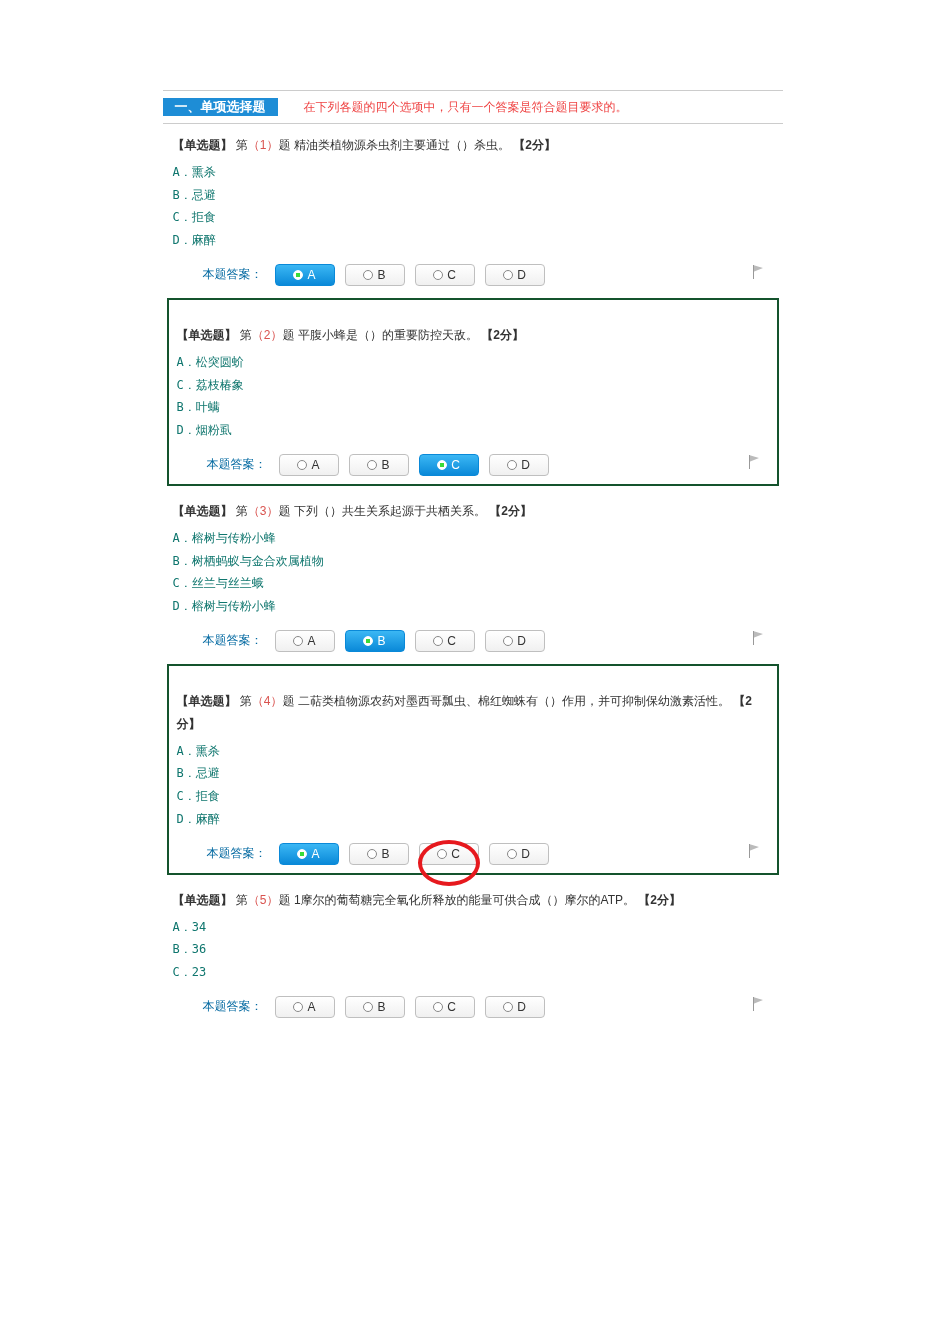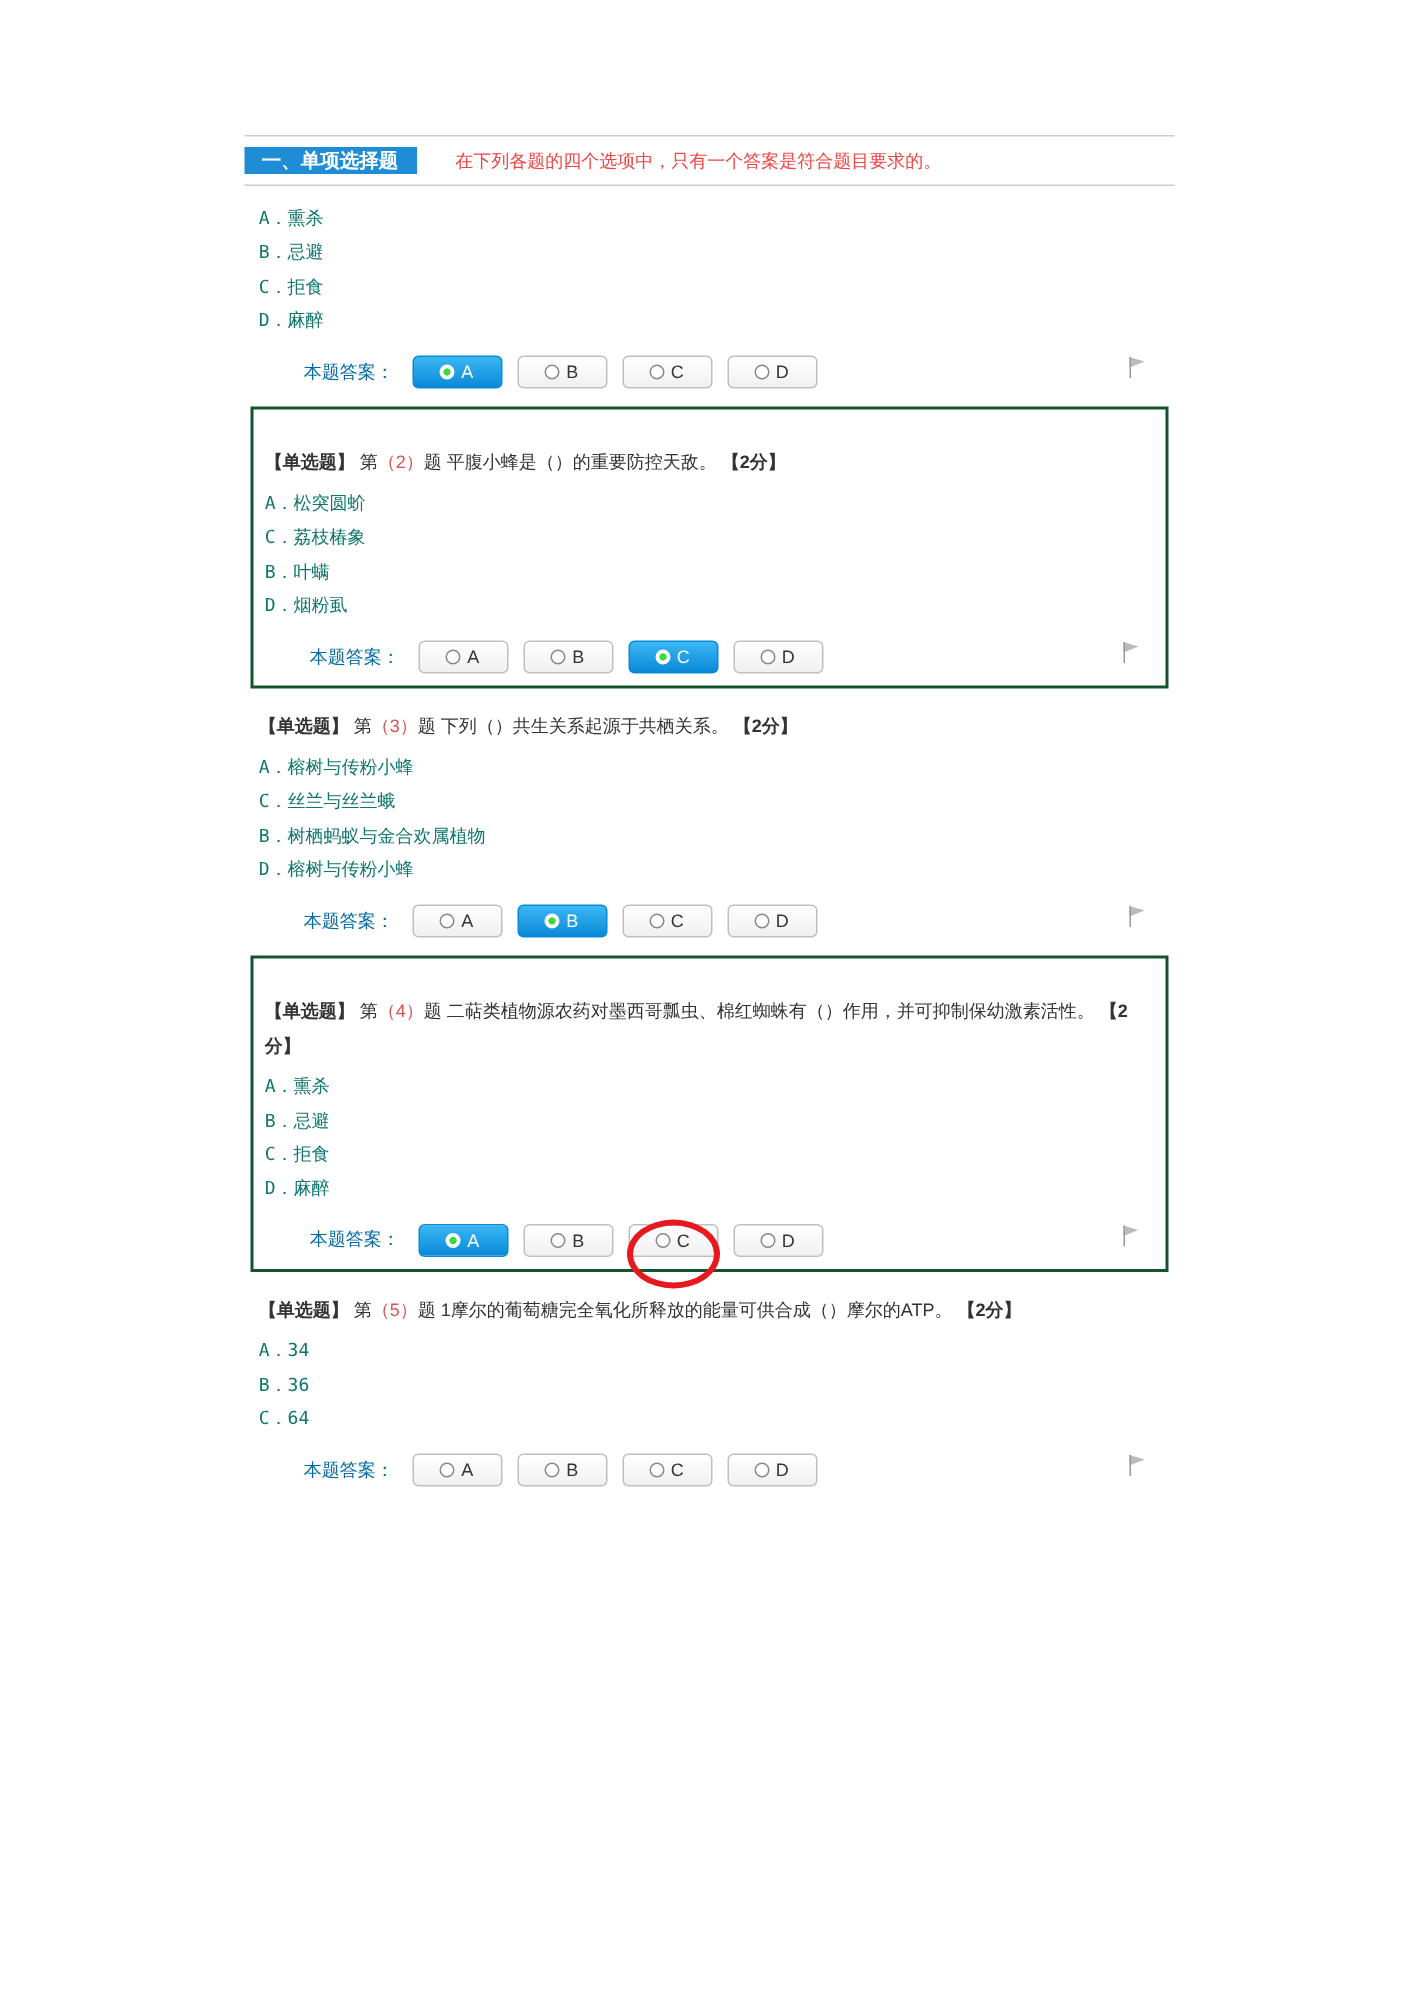--- a/index.html
+++ b/index.html
@@ -138,20 +138,21 @@
 
 <div class="page">
 
   <div class="section-header">
     <div class="section-title">一、单项选择题</div>
     <div class="section-desc">在下列各题的四个选项中，只有一个答案是符合题目要求的。</div>
   </div>
 
   <div id="questions-container">
       <div class="question-block">
+        <div class="q-stem"><span class="qtype">【单选题】</span> <span>第</span><span class="qnum">（1）</span><span>题</span> <span>精油类植物源杀虫剂主要通过（）杀虫。</span> <span class="qtype">【2分】</span></div>
         <div class="options">
           <div class="opt-line">A．熏杀</div>
           <div class="opt-line">B．忌避</div>
           <div class="opt-line">C．拒食</div>
           <div class="opt-line">D．麻醉</div>
         </div>
         <div class="answer-row">
           <span class="answer-label">本题答案：</span>
           <div class="choice-pill selected">
             <span class="radio-dot"></span>
@@ -204,22 +205,22 @@
           <div class="flag"><svg viewBox="0 0 16 16" width="16" height="16">
               <polygon points="2,1 12,4 2,8" fill="#bbb"></polygon>
               <rect x="2" y="1" width="1" height="14" fill="#999"></rect>
             </svg></div>
         </div>
       </div>
       <div class="question-block">
         <div class="q-stem"><span class="qtype">【单选题】</span> <span>第</span><span class="qnum">（3）</span><span>题</span> <span>下列（）共生关系起源于共栖关系。</span> <span class="qtype">【2分】</span></div>
         <div class="options">
           <div class="opt-line">A．榕树与传粉小蜂</div>
+          <div class="opt-line">B．树栖蚂蚁与金合欢属植物</div>
           <div class="opt-line">C．丝兰与丝兰蛾</div>
-          <div class="opt-line">B．树栖蚂蚁与金合欢属植物</div>
           <div class="opt-line">D．榕树与传粉小蜂</div>
         </div>
         <div class="answer-row">
           <span class="answer-label">本题答案：</span>
           <div class="choice-pill">
             <span class="radio-dot"></span>
             <span>A</span>
           </div>
           <div class="choice-pill selected">
             <span class="radio-dot"></span>
@@ -270,21 +271,21 @@
               <polygon points="2,1 12,4 2,8" fill="#bbb"></polygon>
               <rect x="2" y="1" width="1" height="14" fill="#999"></rect>
             </svg></div>
         </div>
       </div>
       <div class="question-block">
         <div class="q-stem"><span class="qtype">【单选题】</span> <span>第</span><span class="qnum">（5）</span><span>题</span> <span>1摩尔的葡萄糖完全氧化所释放的能量可供合成（）摩尔的ATP。</span> <span class="qtype">【2分】</span></div>
         <div class="options">
           <div class="opt-line">A．34</div>
           <div class="opt-line">B．36</div>
-          <div class="opt-line">C．64</div>
+          <div class="opt-line">C．23</div>
         </div>
         <div class="answer-row">
           <span class="answer-label">本题答案：</span>
           <div class="choice-pill">
             <span class="radio-dot"></span>
             <span>A</span>
           </div>
           <div class="choice-pill">
             <span class="radio-dot"></span>
             <span>B</span>

